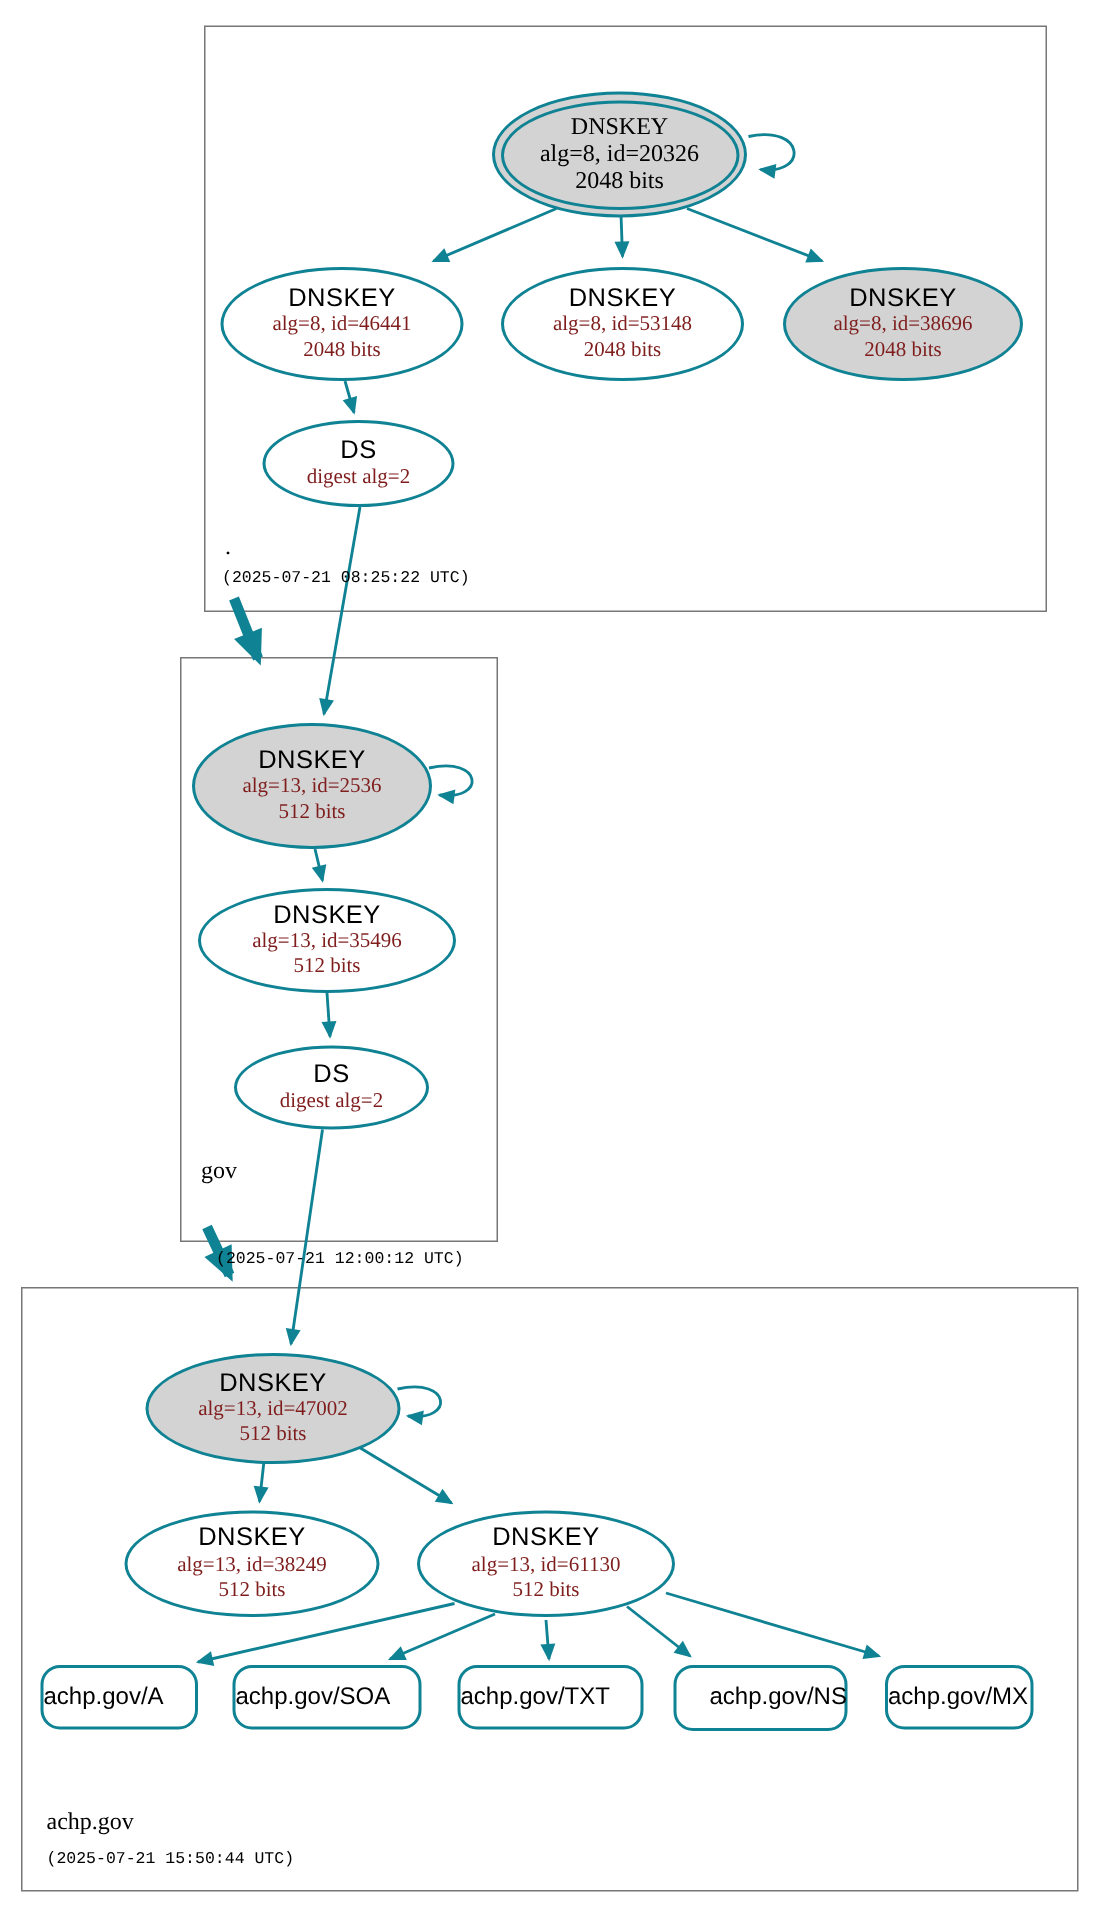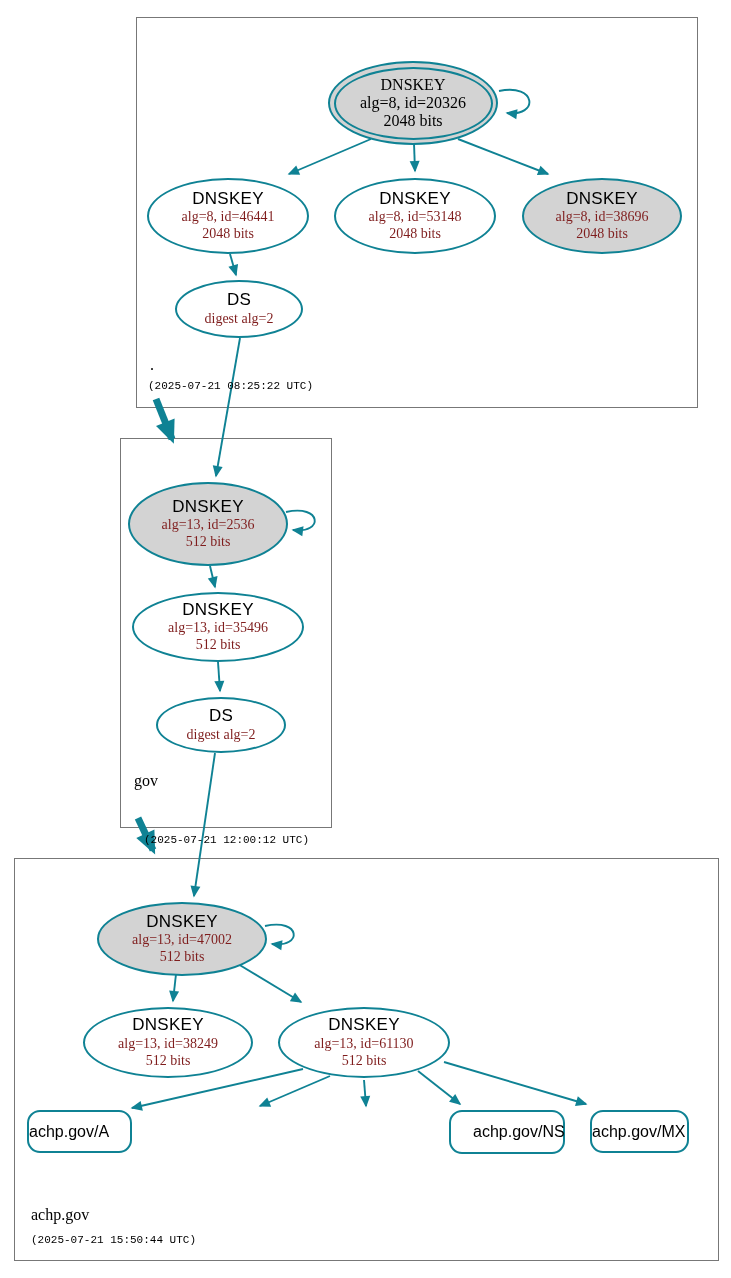--- a/index.html
+++ b/index.html
@@ -203,20 +203,26 @@
 
   <div class="node" style="left:278px;top:1007px;width:172px;height:71px;">
     <span class="title">DNSKEY</span>
     <span class="detail">alg=13, id=61130</span>
     <span class="detail">512 bits</span>
   </div>
 
   <div class="rrset" style="left:27px;top:1110px;width:105px;height:43px;">
     <span>achp.gov/A</span>
   </div>
+  <div class="rrset" style="left:155px;top:1110px;width:126px;height:43px;">
+    <span>achp.gov/SOA</span>
+  </div>
+  <div class="rrset" style="left:305px;top:1110px;width:124px;height:43px;">
+    <span>achp.gov/TXT</span>
+  </div>
   <div class="rrset" style="left:449px;top:1110px;width:116px;height:44px;padding-left:22px;">
     <span>achp.gov/NS</span>
   </div>
   <div class="rrset" style="left:590px;top:1110px;width:99px;height:43px;">
     <span>achp.gov/MX</span>
   </div>
 
   <div class="zlabel" style="left:31px;top:1206px;">achp.gov</div>
   <div class="zts" style="left:31px;top:1234px;">(2025-07-21 15:50:44 UTC)</div>
 

